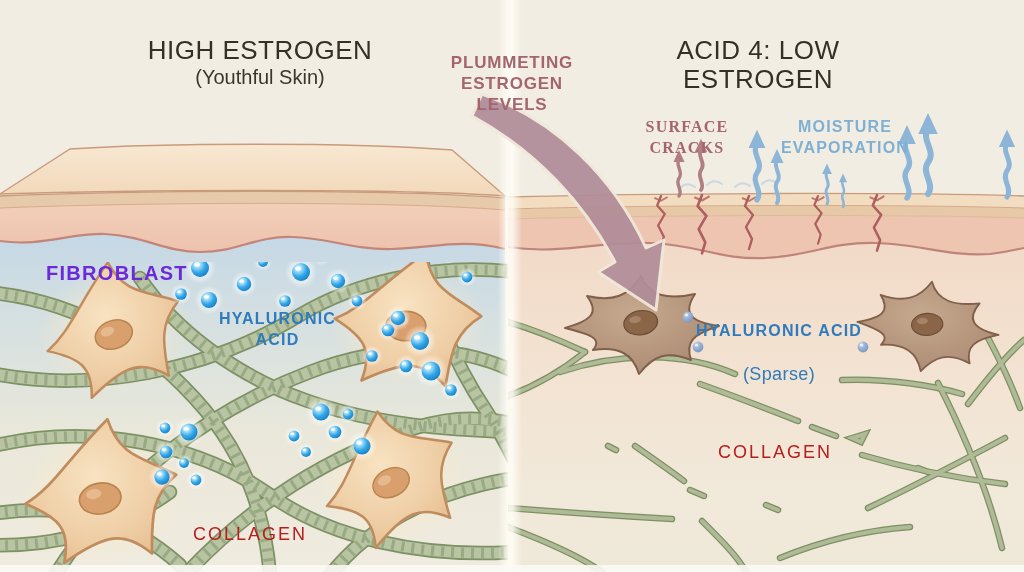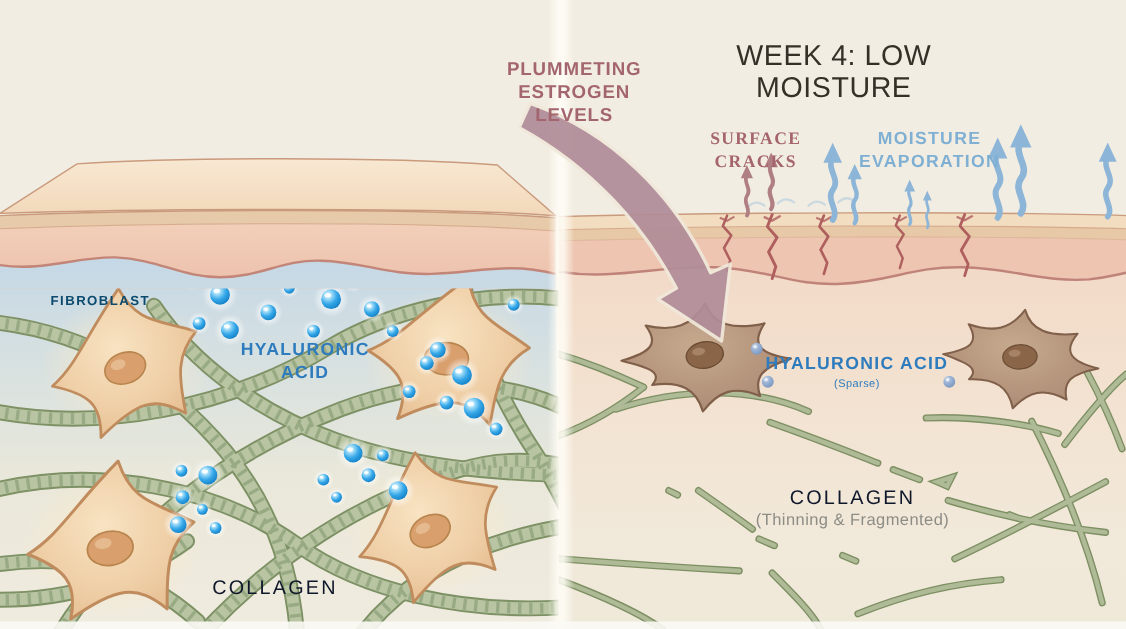--- a/index.html
+++ b/index.html
@@ -8,24 +8,24 @@
     background:#f2ede2;
     font-family:"Liberation Sans", sans-serif;
   }
   .art{position:absolute;left:0;top:0;width:1024px;height:572px;}
   .label{position:absolute;text-align:center;white-space:normal;}
   .t-title{font-size:26px;line-height:29px;font-weight:500;color:#343028;letter-spacing:.5px;}
   .t-sub{font-size:20px;line-height:24px;font-weight:400;color:#3a362e;}
   .t-plummet{font-size:17px;line-height:21px;font-weight:700;color:#a4666e;letter-spacing:.8px;}
   .t-surface{font-size:16px;line-height:21px;font-weight:600;color:#a4666c;letter-spacing:1.2px;font-family:Liberation Serif, serif;}
   .t-moist{font-size:16px;line-height:21px;font-weight:600;color:#7fb0d3;letter-spacing:1.2px;text-align:center;}
-  .t-fibro{font-size:12px;line-height:18px;font-weight:600;color:#0c4a6e;letter-spacing:1.3px;text-align:left;}
+  .t-fibro{font-size:20px;line-height:18px;font-weight:600;color:#6d28d9;letter-spacing:1.3px;text-align:right;}
   .t-ha{font-size:16px;line-height:21px;font-weight:600;color:#2e7cbd;letter-spacing:1.2px;}
-  .t-ha-sub{font-size:10px;line-height:18px;font-weight:500;color:#2e7cbd;letter-spacing:.4px;}
-  .t-coll{font-size:18px;line-height:21px;font-weight:500;color:#0f172a;letter-spacing:2px;}
+  .t-ha-sub{font-size:18px;line-height:18px;font-weight:500;color:#2e7cbd;letter-spacing:.4px;margin-top:24px;}
+  .t-coll{font-size:18px;line-height:21px;font-weight:500;color:#b91c1c;letter-spacing:2px;}
   .t-coll-sub{font-size:15px;line-height:19px;font-weight:400;color:#8d8d86;letter-spacing:.4px;}
 
   
   .ropeA{stroke:#7d9165;stroke-width:14.5;fill:none;stroke-linecap:round;}
   .ropeB{stroke:#b8c4a2;stroke-width:11;fill:none;stroke-linecap:round;}
   .ropeC{stroke:#8ba077;stroke-width:10;fill:none;stroke-linecap:butt;stroke-dasharray:3 7;opacity:.7;}
   
   .thfA{stroke:#7e8f63;stroke-width:6.5;fill:none;stroke-linecap:round;}
   .thfB{stroke:#aebb96;stroke-width:4;fill:none;stroke-linecap:round;}
   .crack{color:#ae5f5e;}
@@ -311,40 +311,43 @@
     </g>
   </g>
 
   <rect x="498" y="0" width="24" height="572" fill="url(#gDivider)"></rect>
 
   <path d="M482,94 C556,120 614,178 646,248 L664,240 L656,310 L598,272 L615,262 C585,205 538,152 472,116 Z" fill="#b18d99" stroke="#f0e8da" stroke-width="3" stroke-linejoin="round" opacity="0.93"></path>
 
   <rect x="0" y="565" width="1024" height="7" fill="#fbfaf5" opacity="0.9"></rect>
 </svg>
 
-
-<div class="label t-plummet" style="left:437px;top:52px;width:170px;">PLUMMETING ESTROGEN LEVELS</div>
+<div class="label" style="left:110px;top:36px;width:300px;">
+  <div class="t-title">HIGH ESTROGEN</div>
+  <div class="t-sub">(Youthful Skin)</div>
+</div>
+
+<div class="label t-plummet" style="left:427px;top:52px;width:170px;">PLUMMETING ESTROGEN LEVELS</div>
 
 <div class="label" style="left:603px;top:36px;width:310px;">
-  <div class="t-title">WEEK 4: LOW MOISTURE</div>
+  <div class="t-title">ACID 4: LOW ESTROGEN</div>
 </div>
 
 <div class="label t-surface" style="left:637px;top:116px;width:100px;">SURFACE CRACKS</div>
 
 <div class="label t-moist" style="left:770px;top:116px;width:150px;">MOISTURE EVAPORATION</div>
 
 <div class="label t-fibro" style="left:46px;top:264px;width:140px;">FIBROBLAST</div>
 
 <div class="label t-ha" style="left:215px;top:308px;width:125px;">HYALURONIC ACID</div>
 
 <div class="label t-coll" style="left:170px;top:524px;width:160px;">COLLAGEN</div>
 
 <div class="label" style="left:694px;top:320px;width:170px;">
   <div class="t-ha">HYALURONIC ACID</div>
   <div class="t-ha-sub">(Sparse)</div>
 </div>
 
 <div class="label" style="left:665px;top:442px;width:220px;">
   <div class="t-coll">COLLAGEN</div>
-  <div class="t-coll-sub">(Thinning &amp; Fragmented)</div>
 </div>
 
 </div>
 
 </body></html>

